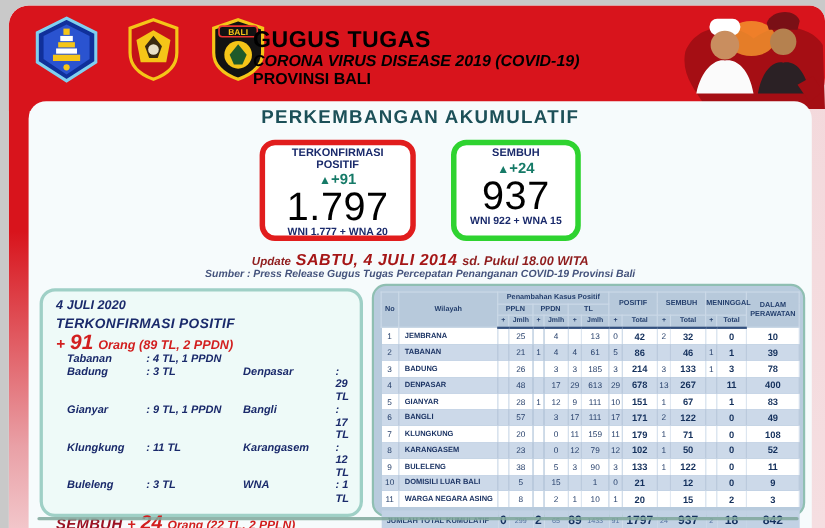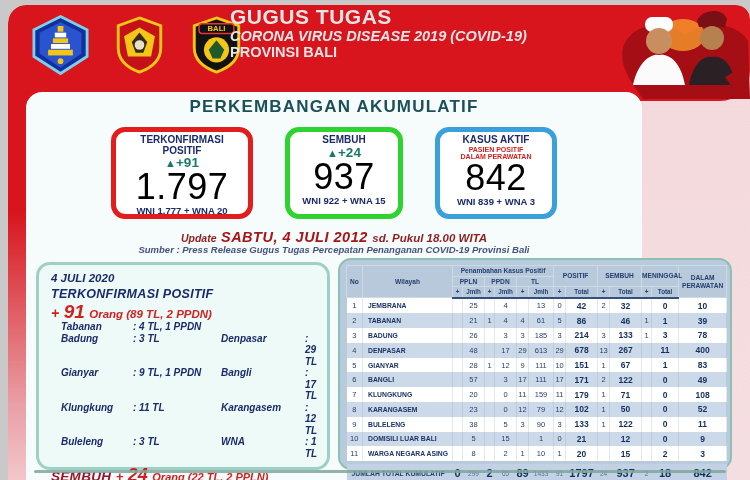--- a/index.html
+++ b/index.html
@@ -11,28 +11,28 @@
   .poster{position:absolute;left:8px;top:5px;width:742px;height:475px;
     background:linear-gradient(180deg,#f3d8db 0%,#f5dee1 100%);
     border-top-left-radius:18px;border-top-right-radius:14px;overflow:hidden}
   
   .red-header{position:absolute;left:0;top:0;width:742px;height:96px;background:var(--red,#d8141c);
     border-top-left-radius:18px;border-top-right-radius:14px;border-bottom-right-radius:30px}
   .left-band{position:absolute;left:0;top:60px;width:19px;height:415px;
     background:linear-gradient(180deg,#d8141c 0%,#d8141c 35%,#e9a0a6 82%,#f2c6ca 100%)}
   .logos{position:absolute;left:24px;top:9px;display:flex;align-items:center;gap:25px}
   .logos svg{display:block}
-  .head-titles{position:absolute;left:222px;top:1px;color:#e5e5e5}
+  .head-titles{position:absolute;left:222px;top:21px;color:#000000}
   .ht1{font-size:21px;font-weight:800;letter-spacing:.5px;line-height:22px}
   .ht2{font-size:14.5px;font-weight:800;line-height:16px;margin-top:2px}
   .ht3{font-size:14.5px;font-weight:800;font-style:italic;line-height:16px}
   .ht4{font-size:14.5px;font-weight:800;line-height:16px}
   .photo{position:absolute;right:0;top:0}
   
-  .white-panel{position:absolute;left:18px;top:87px;width:616px;height:388px;
+  .white-panel{position:absolute;left:18px;top:87px;width:712px;height:388px;
     background:#f6fbfc;border-radius:16px 16px 0 0}
   .section-title{position:absolute;left:0;top:5px;width:100%;text-align:center;
     color:var(--dark_teal,#1c5058);font-size:17px;font-weight:800;letter-spacing:1.2px}
   
   .cards{position:absolute;left:0;top:30px;width:100%;height:102px;display:flex;
     justify-content:center;align-items:center;gap:32px}
   .card{background:#fff;border:5px solid #e11d1d;border-radius:14px;height:92px;
     display:flex;flex-direction:column;align-items:center;justify-content:flex-start;
     padding:3px 4px;box-sizing:border-box;text-align:center}
   .card.w1{width:142px}.card.w2{width:118px}.card.w3{width:120px}.card.w4{width:122px}
@@ -157,32 +157,25 @@
         <div class="card-delta"><span class="tri">▲</span><span>+91</span></div>
         <div class="card-value">1.797</div>
         <div class="card-bd">WNI 1.777 + WNA 20</div>
       </div>
       <div class="card w2" style="border-color: rgb(47, 211, 48);">
         <div class="card-title">SEMBUH</div>
         <div class="card-delta"><span class="tri">▲</span><span>+24</span></div>
         <div class="card-value">937</div>
         <div class="card-bd">WNI 922 + WNA 15</div>
       </div>
-      <div class="card w4" style="border-color: rgb(58, 160, 220);">
-        <div class="card-title">KASUS AKTIF</div>
-        <div class="card-sub">PASIEN POSITIF</div>
-        <div class="card-sub">DALAM PERAWATAN</div>
-        <div class="card-value">842</div>
-        <div class="card-bd">WNI 839 + WNA 3</div>
-      </div>
     </div>
 
     <div class="update">
       <span class="upd-prefix">Update</span>
-      <span class="upd-date">SABTU, 4 JULI 2012</span>
+      <span class="upd-date">SABTU, 4 JULI 2014</span>
       <span class="upd-suffix">sd. Pukul 18.00 WITA</span>
     </div>
     <div class="source">Sumber :  Press Release Gugus Tugas Percepatan Penanganan COVID-19 Provinsi Bali</div>
 
     <div class="lp">
       <div class="lp-date">4 JULI 2020</div>
       <div class="lp-head">TERKONFIRMASI POSITIF</div>
       <div class="lp-count">
         <span class="plus">+</span>
         <span class="num">91</span>

